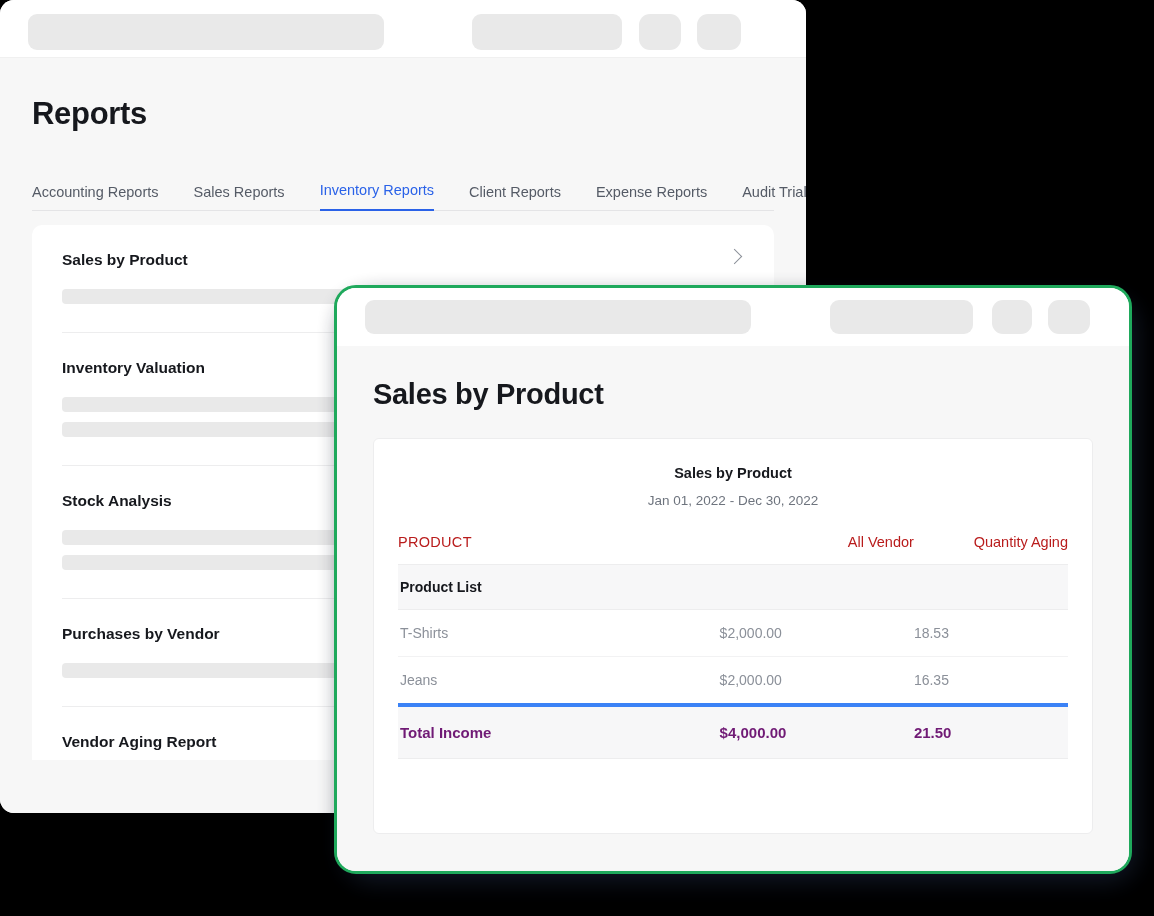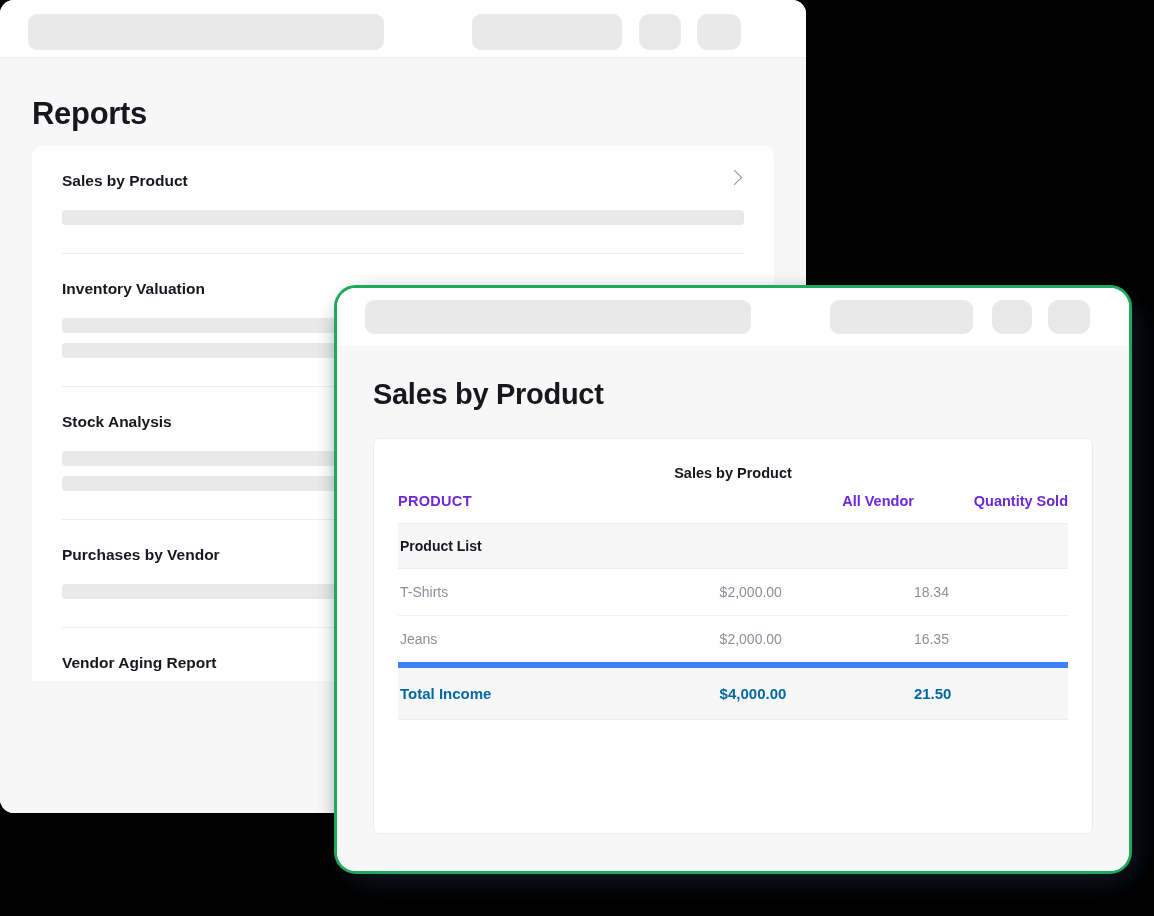--- a/index.html
+++ b/index.html
@@ -210,22 +210,22 @@
     margin-bottom: 26px;
   }
 
   table.rpt {
     width: 100%;
     border-collapse: collapse;
     table-layout: fixed;
   }
   table.rpt th {
     font-size: 14.5px;
-    font-weight: bold;
-    color: #6d28d9;
+    font-weight: normal;
+    color: #b91c1c;
     padding: 0 0 14px 0;
     text-align: right;
     margin-top: 28px;
   }
   table.rpt th.col-product {
     text-align: left;
     letter-spacing: 0.3px;
   }
   table.rpt td {
     font-size: 14px;
@@ -244,25 +244,25 @@
     border-top: 1px solid #ededee;
     border-bottom: 1px solid #ededee;
   }
   tr.row-group td:first-child { padding-left: 2px; margin-left: 45px; }
 
   tr.row-item td { border-bottom: 1px solid #f2f2f3; margin-left: 16px; }
   tr.row-item td.cell-name { padding-left: 2px; }
 
   tr.row-total td {
     background: #f7f7f8;
-    color: #0369a1;
+    color: #701a75;
     font-weight: bold;
     font-size: 15px;
     padding: 17px 0;
-    border-top: 6px solid #3b82f6;
+    border-top: 4px solid #3b82f6;
     border-bottom: 1px solid #ededee;
   }
   tr.row-total td:first-child { padding-left: 2px; }
 
   .w-name { width: 48%; }
   .w-inc  { width: 29%; }
   .w-qty  { width: 23%; }
 </style>
 </head>
 <body>
@@ -275,20 +275,28 @@
       <div class="skel bg-tb-1"></div>
       <div class="skel bg-tb-2"></div>
       <div class="skel bg-tb-3"></div>
       <div class="skel bg-tb-4"></div>
     </div>
 
     <div class="bg-body">
 
       <div class="page-title">Reports</div>
 
+      <div class="tabs">
+        <div class="tab">Accounting Reports</div>
+        <div class="tab">Sales Reports</div>
+        <div class="tab active">Inventory Reports</div>
+        <div class="tab">Client Reports</div>
+        <div class="tab">Expense Reports</div>
+        <div class="tab">Audit Trial</div>
+      </div>
 
       <div class="reports-card">
 
         <div class="report-row">
           <div class="report-name">Sales by Product</div>
           <div class="chev"></div>
           <div class="bar w-full"></div>
         </div>
 
         <div class="report-row">
@@ -328,45 +336,46 @@
       <div class="skel md-tb-4"></div>
     </div>
 
     <div class="modal-body">
 
       <div class="modal-title">Sales by Product</div>
 
       <div class="report-card">
 
         <div class="rc-sub">Sales by Product</div>
+        <div class="rc-range">Jan 01, 2022 - Dec 30, 2022</div>
 
         <table class="rpt">
           <colgroup>
             <col class="w-name">
               <col class="w-inc">
               <col class="w-qty">
           </colgroup>
           <thead>
             <tr>
               <th class="col-product">PRODUCT</th>
               <th>All Vendor</th>
-              <th>Quantity Sold</th>
+              <th>Quantity Aging</th>
             </tr>
           </thead>
           <tbody>
             <tr class="row-group">
               <td class="cell-name">Product List</td>
               <td></td>
               <td></td>
             </tr>
 
             <tr class="row-item">
               <td class="cell-name">T-Shirts</td>
               <td>$2,000.00</td>
-              <td>18.34</td>
+              <td>18.53</td>
             </tr>
 
             <tr class="row-item">
               <td class="cell-name">Jeans</td>
               <td>$2,000.00</td>
               <td>16.35</td>
             </tr>
 
             <tr class="row-total">
               <td class="cell-name">Total Income</td>

